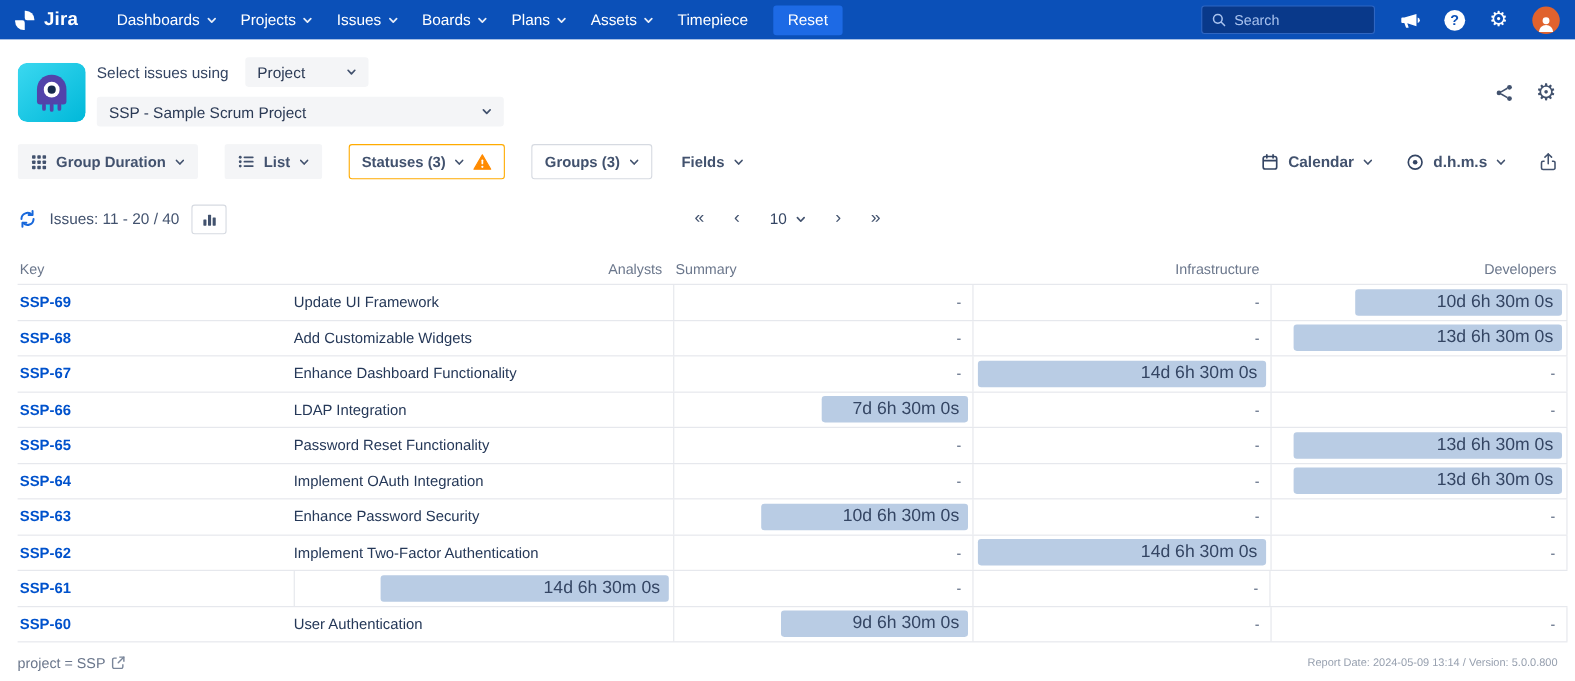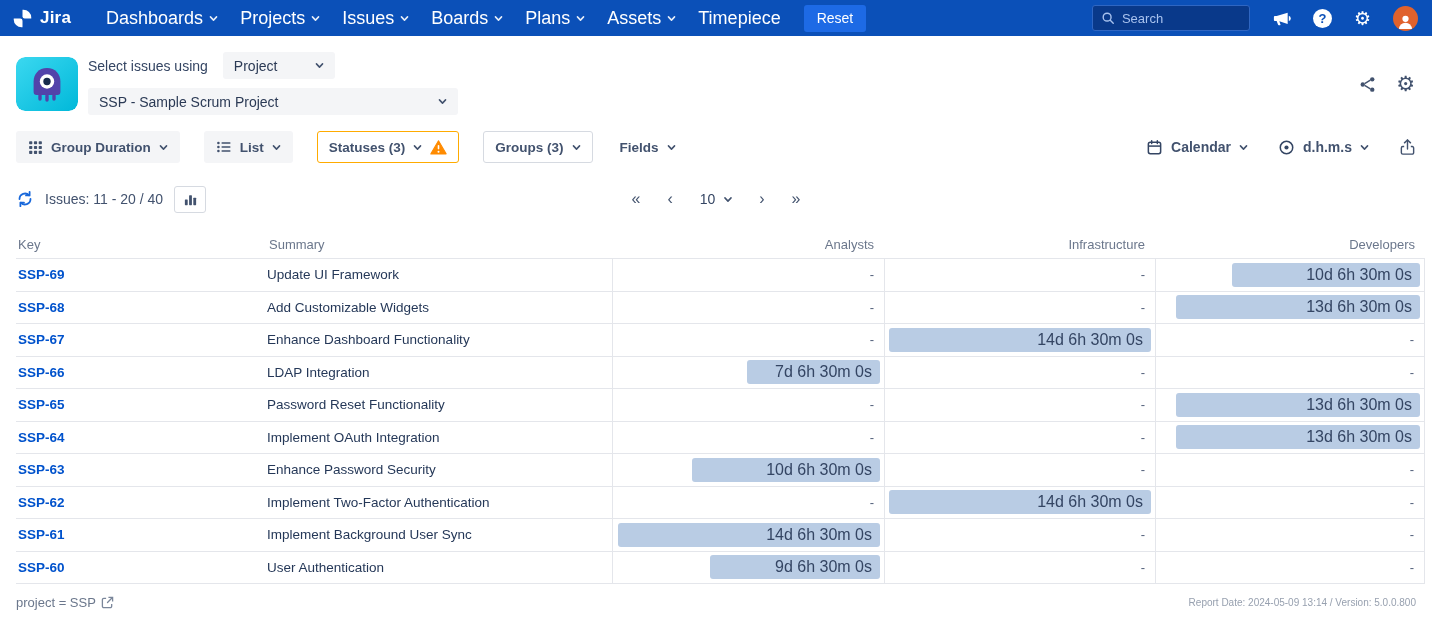--- a/index.html
+++ b/index.html
@@ -11,21 +11,21 @@
   svg { display:block; }
   .chev { width:9px; height:9px; flex:0 0 auto; }
 
   
   .nav { position:absolute; top:0; left:0; width:100%; height:36px;
          background:var(--nav-bg,#0B50B8); display:flex; align-items:center; padding:0 14px 0 12px; }
   .brand { display:flex; align-items:center; gap:7px; margin-right:24px; color:#fff; cursor:pointer; }
   .brand-text { font-size:17px; font-weight:bold; letter-spacing:.2px; }
   .nav-menu { display:flex; align-items:center; height:100%; }
   .nav-item { display:flex; align-items:center; gap:6px; padding:0 11px; height:36px;
-              color:#fff; font-size:18px; font-weight:500; cursor:pointer; white-space:nowrap; }
+              color:#fff; font-size:14px; font-weight:500; cursor:pointer; white-space:nowrap; }
   .nav-item .chev { opacity:.9; }
   .create-btn { margin-left:12px; background:var(--create-btn,#1D6AE5); color:#fff; border:none;
                 border-radius:3px; height:27px; padding:0 13px; font-size:14px; font-weight:500;
                 font-family:inherit; cursor:pointer; }
   .nav-right { margin-left:auto; display:flex; align-items:center; gap:22px; }
   .search-box { display:flex; align-items:center; gap:7px; width:158px; height:26px;
                 background:#09398A; border:1px solid #2F66C2; border-radius:3px; padding:0 8px; }
   .search-input { flex:1; min-width:0; background:transparent; border:none; outline:none;
                   color:#E8F0FE; font-size:13px; font-family:inherit; }
   .search-input::placeholder { color:#A8C2EE; }
@@ -361,22 +361,22 @@
         </svg>
     </span>
     <span class="pg-btn">›</span>
     <span class="pg-btn">»</span>
   </div>
 </section>
 
 <section class="issues-table">
   <div class="thead">
     <div class="th">Key</div>
+    <div class="th num">Analysts</div>
     <div class="th">Summary</div>
-    <div class="th num">Analysts</div>
     <div class="th num">Infrastructure</div>
     <div class="th num">Developers</div>
   </div>
   <div class="tbody">
       <div class="trow">
         <div class="cell key-cell">
           <span class="key-link">SSP-69</span>
         </div>
         <div class="cell summary-cell">
           <span>Update UI Framework</span>
@@ -522,23 +522,20 @@
             <span class="dur-label">14d 6h 30m 0s</span>
           </div>
         </div>
         <div class="cell dur-cell last">
           <span class="dash">-</span>
         </div>
       </div>
       <div class="trow">
         <div class="cell key-cell">
           <span class="key-link">SSP-61</span>
-        </div>
-        <div class="cell summary-cell">
-          <span>Implement Background User Sync</span>
         </div>
         <div class="cell dur-cell">
           <div class="dur-bar" style="width: 262px;">
             <span class="dur-label">14d 6h 30m 0s</span>
           </div>
         </div>
         <div class="cell dur-cell">
           <span class="dash">-</span>
         </div>
         <div class="cell dur-cell last">

